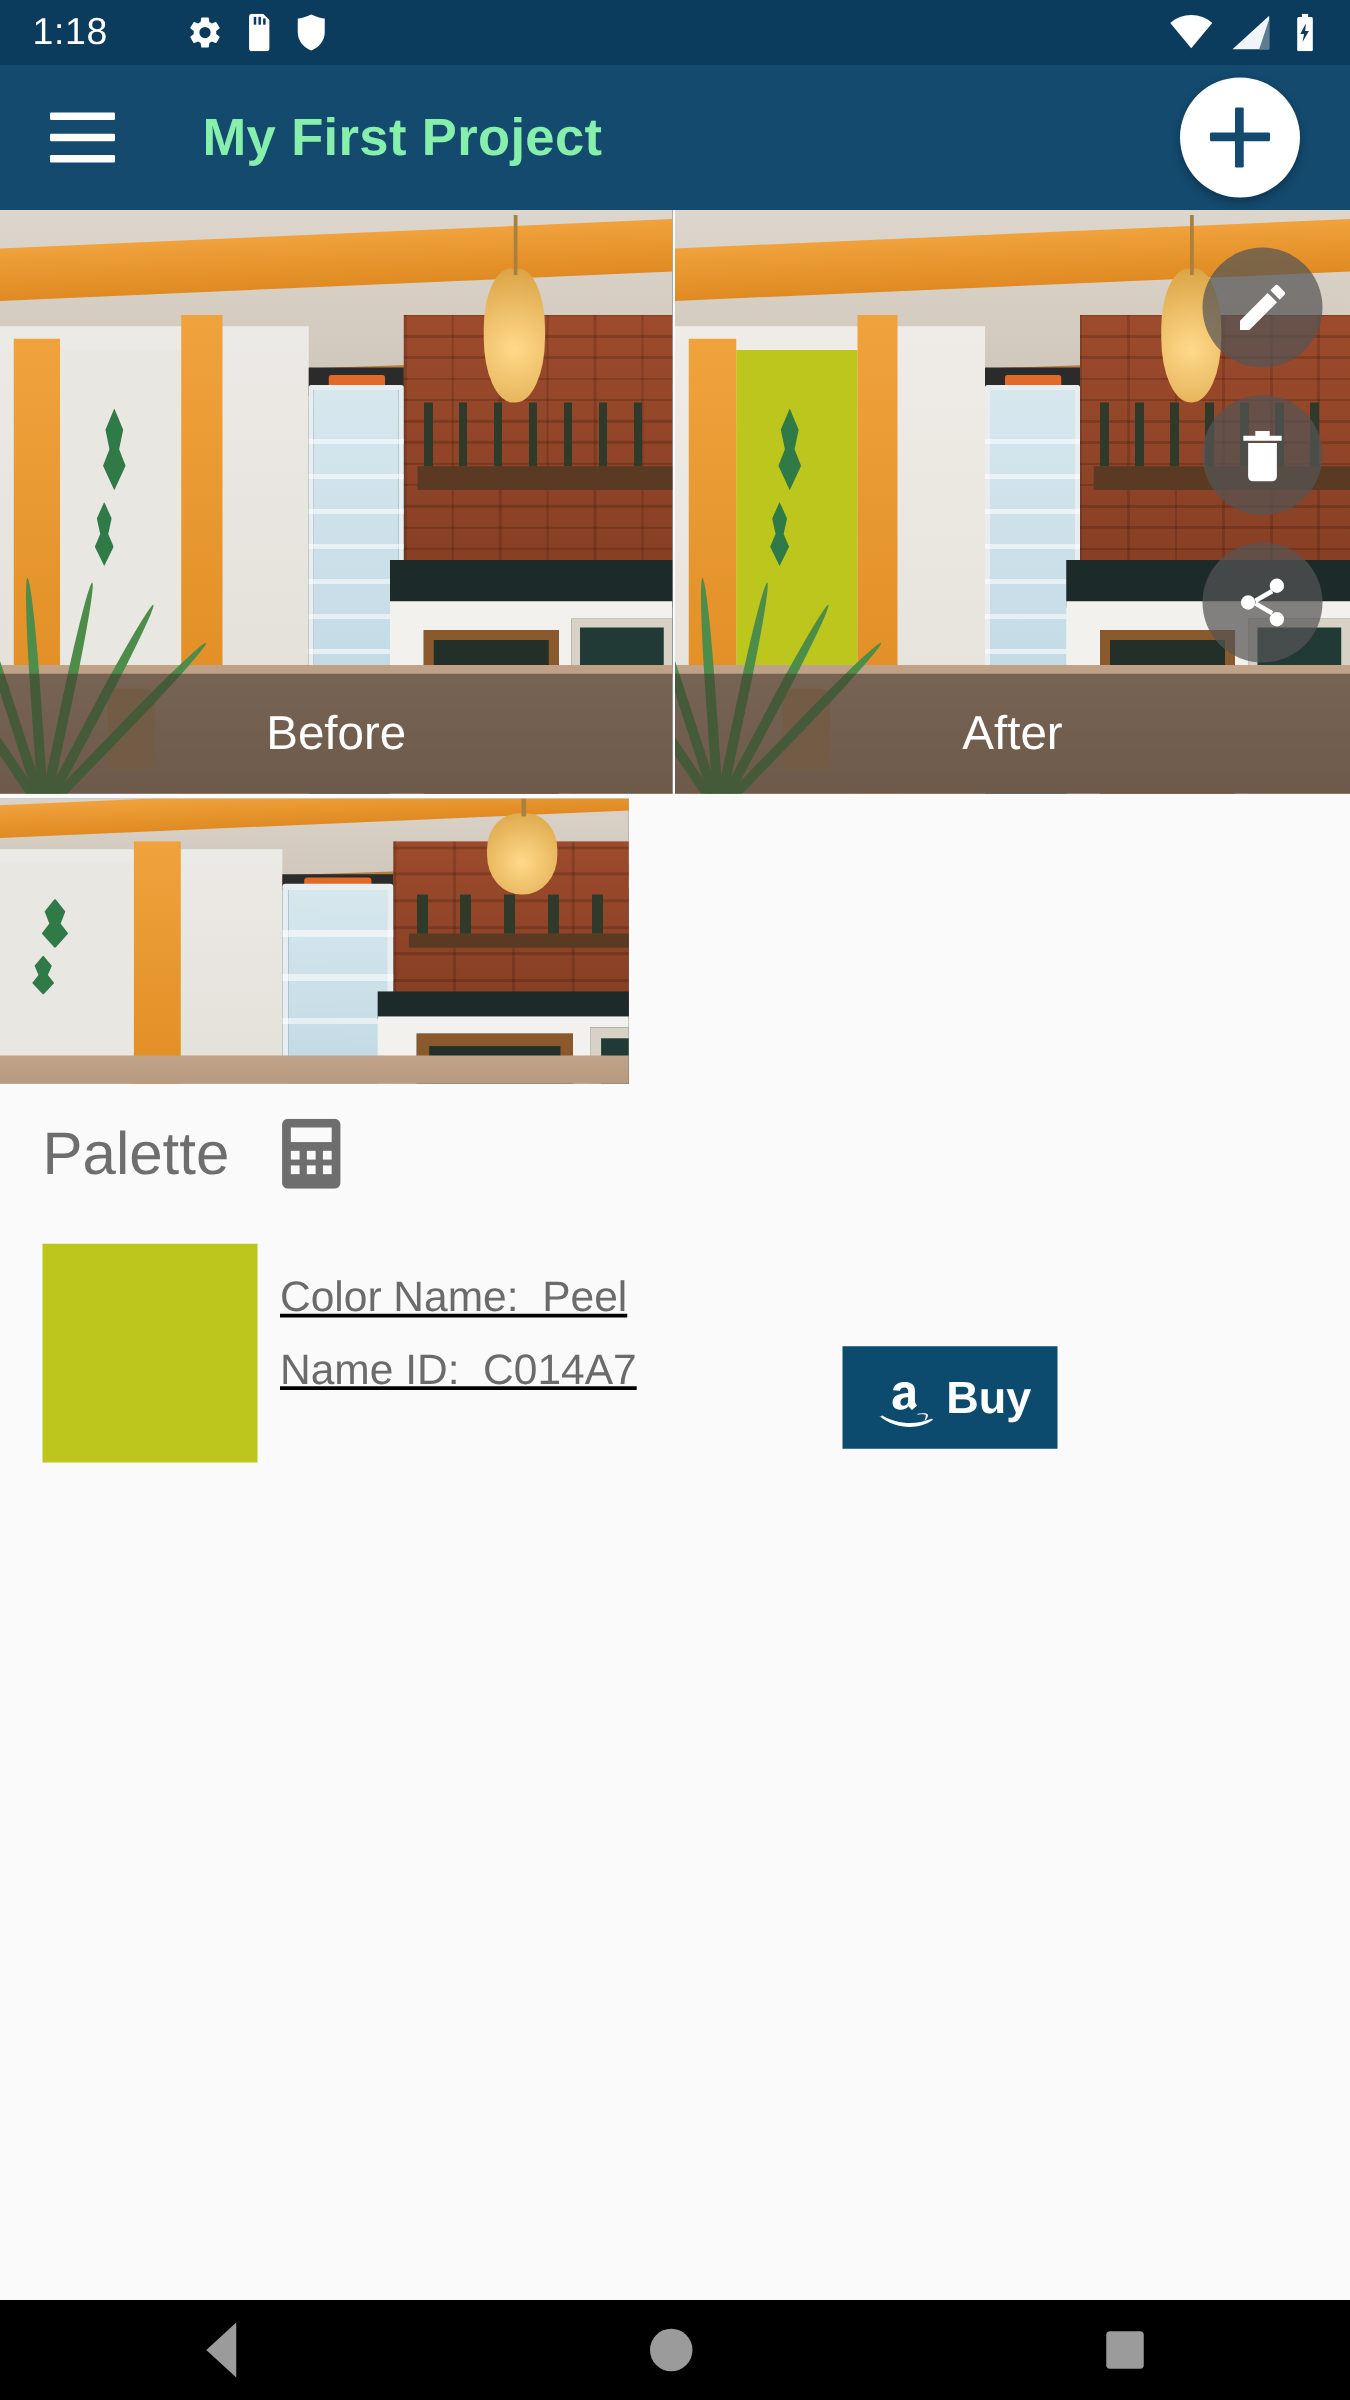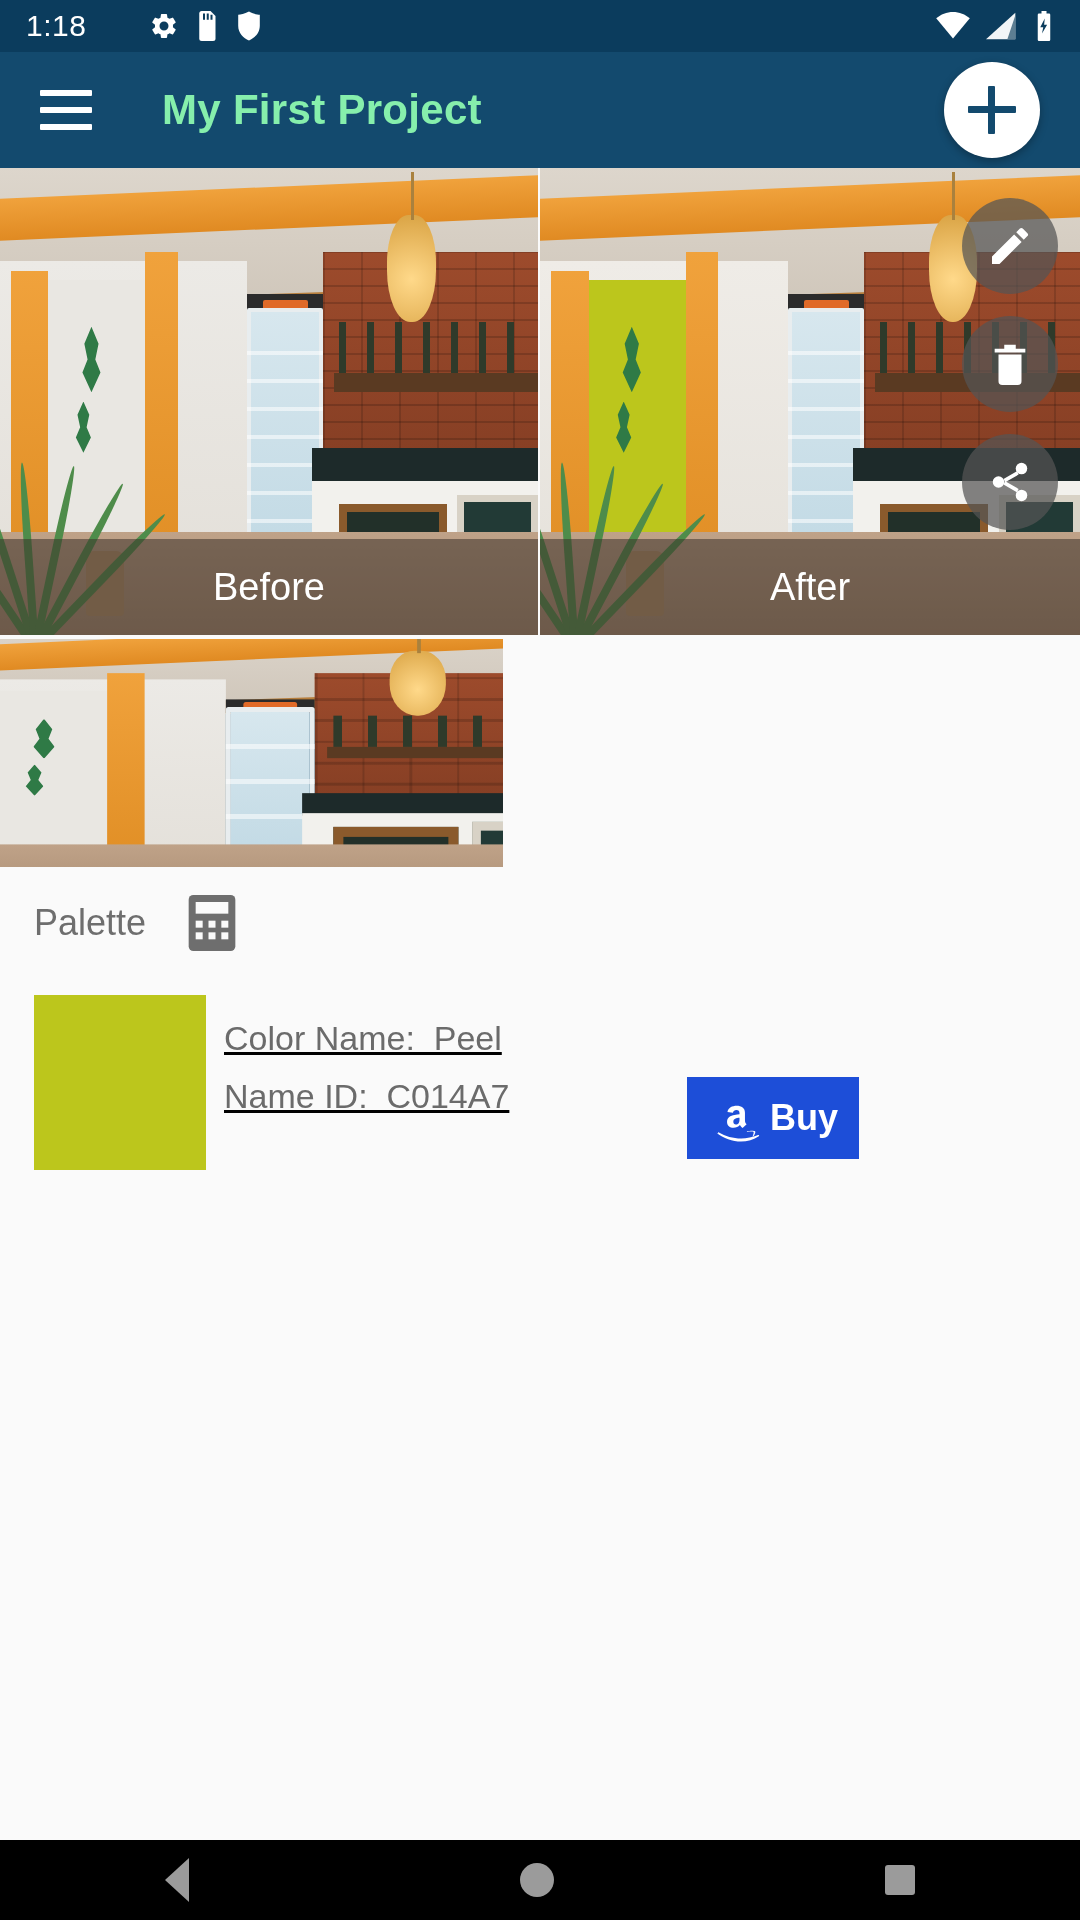--- a/index.html
+++ b/index.html
@@ -128,21 +128,21 @@
   .minifab{
     width:96px; height:96px; border-radius:50%;
     background:rgba(85,85,85,.72);
     display:flex; align-items:center; justify-content:center;
   }
 
   
   .palette-head{
     position:absolute; left:34px; top:895px; display:flex; align-items:center; gap:42px;
   }
-  .palette-title{ font-size:36px; color:#6e6e6e; font-weight:400;text-align:right; }
+  .palette-title{ font-size:48px; color:#6e6e6e; font-weight:400;text-align:right; }
 
   .color-row{ position:absolute; left:34px; top:995px; width:1012px; height:175px; }
   .swatch{ position:absolute; left:0; top:0; width:172px; height:175px; }
   .color-meta{ position:absolute; left:190px; top:14px;text-decoration:underline; }
   .meta-line{ font-size:34px; color:#6b6b6b; line-height:1.72; white-space:pre; }
   .buy-btn{
     position:absolute; left:640px; top:82px; width:172px; height:82px;
     background:#14496b; display:flex; align-items:center; justify-content:center; gap:6px;
   }
   .buy-txt{ color:#fff; font-size:36px; font-weight:bold; }
@@ -343,21 +343,21 @@
       <rect x="14" y="16" width="3" height="3" fill="#fafafa"></rect>
     </svg>
   </div>
 
   <div class="color-row">
     <div class="swatch" style="background: rgb(188, 198, 28);"></div>
     <div class="color-meta">
       <div class="meta-line">Color Name:  Peel</div>
       <div class="meta-line">Name ID:  C014A7</div>
     </div>
-    <div class="buy-btn" style="background: #1d4ed8; margin-left: 13px;">
+    <div class="buy-btn" style="background: #0c4a6e;">
       <svg width="56" height="56" viewBox="0 0 40 40" fill="#fff">
         <path d="M20.6 11.2c-3.4 0-6.2 1.4-6.7 4.6l3.9.4c.3-1.3 1.2-1.9 2.5-1.9 1.5 0 2.2.8 2.2 2.3v.8c-1 .1-2.3.2-3.5.4-3 .5-5.4 1.8-5.4 5 0 2.7 2 4.2 4.6 4.2 2 0 3.4-.7 4.6-2 .5 .8 .9 1.3 1.9 2.1l2.9-2.6c-.9-.9-1.2-1.6-1.2-3.1v-5.2c0-3.5-2.4-5-6-5zm1.9 9.9c0 1-.1 1.9-.6 2.6-.5.6-1.2 1-2 1-1.1 0-1.8-.8-1.8-2 0-2.3 2.1-2.8 4.4-2.9v1.3z"></path>
         <path d="M6 30.5c5 4.2 11.6 6.3 17.6 6.3 4.3 0 9.2-1.3 12.7-3.8.6-.4.1-1.1-.5-.8-3.9 1.6-8.2 2.4-12.1 2.4-5.8 0-11.4-1.6-15.9-4.3-.5-.3-.9.3-.4.7z"></path>
         <path d="M33.6 29.5c-.6-.8-4-.4-5.5-.2-.5.1-.5.4-.1.5 2.7-.4 4.4-.1 4.6.2.2.4-.3 2-.7 3-.1.3.1.4.4.2 1.4-1.2 1.8-3.6 1.3-3.7z"></path>
       </svg>
       <span class="buy-txt">Buy</span>
     </div>
   </div>
 
   <div class="navbar">

